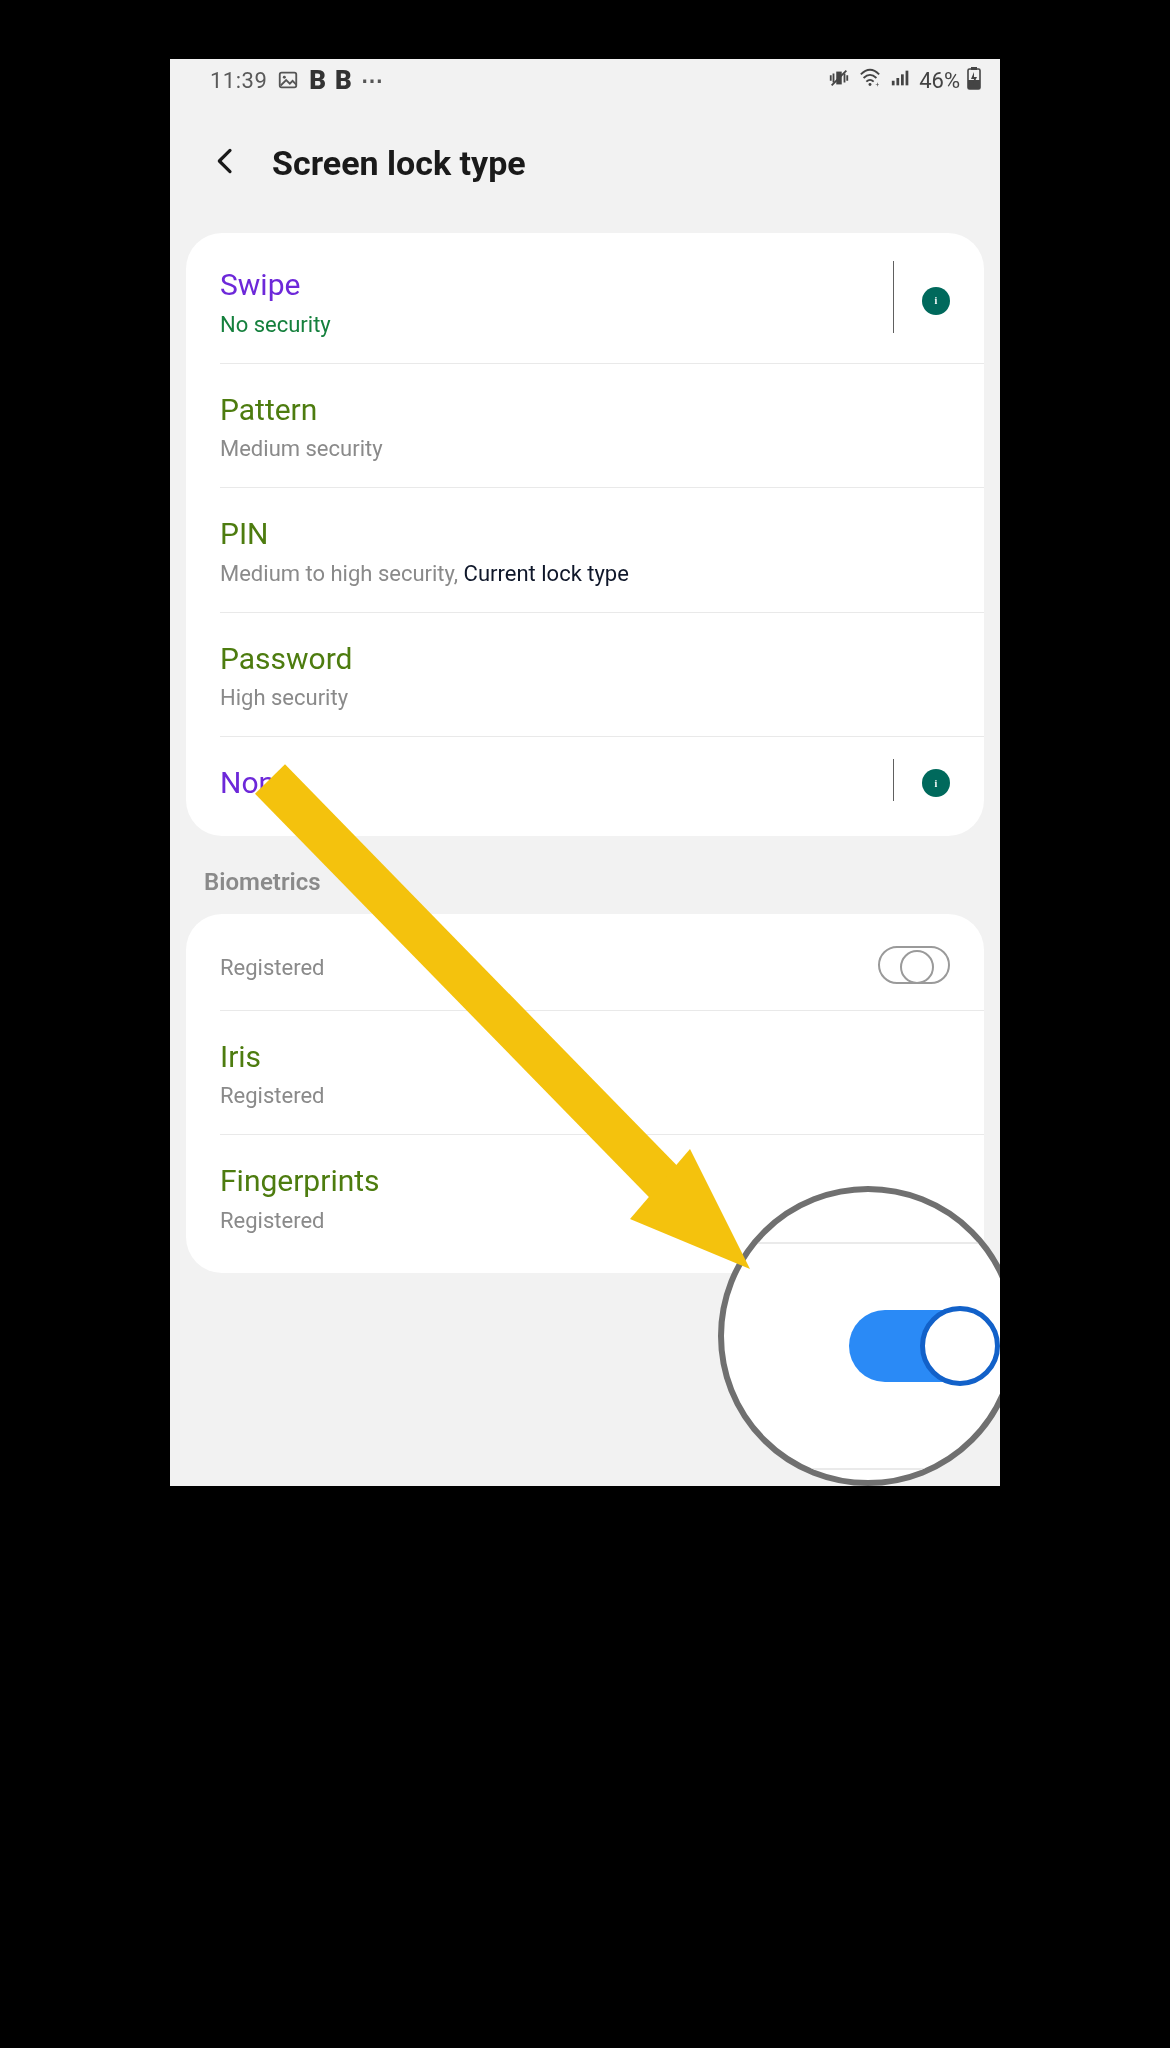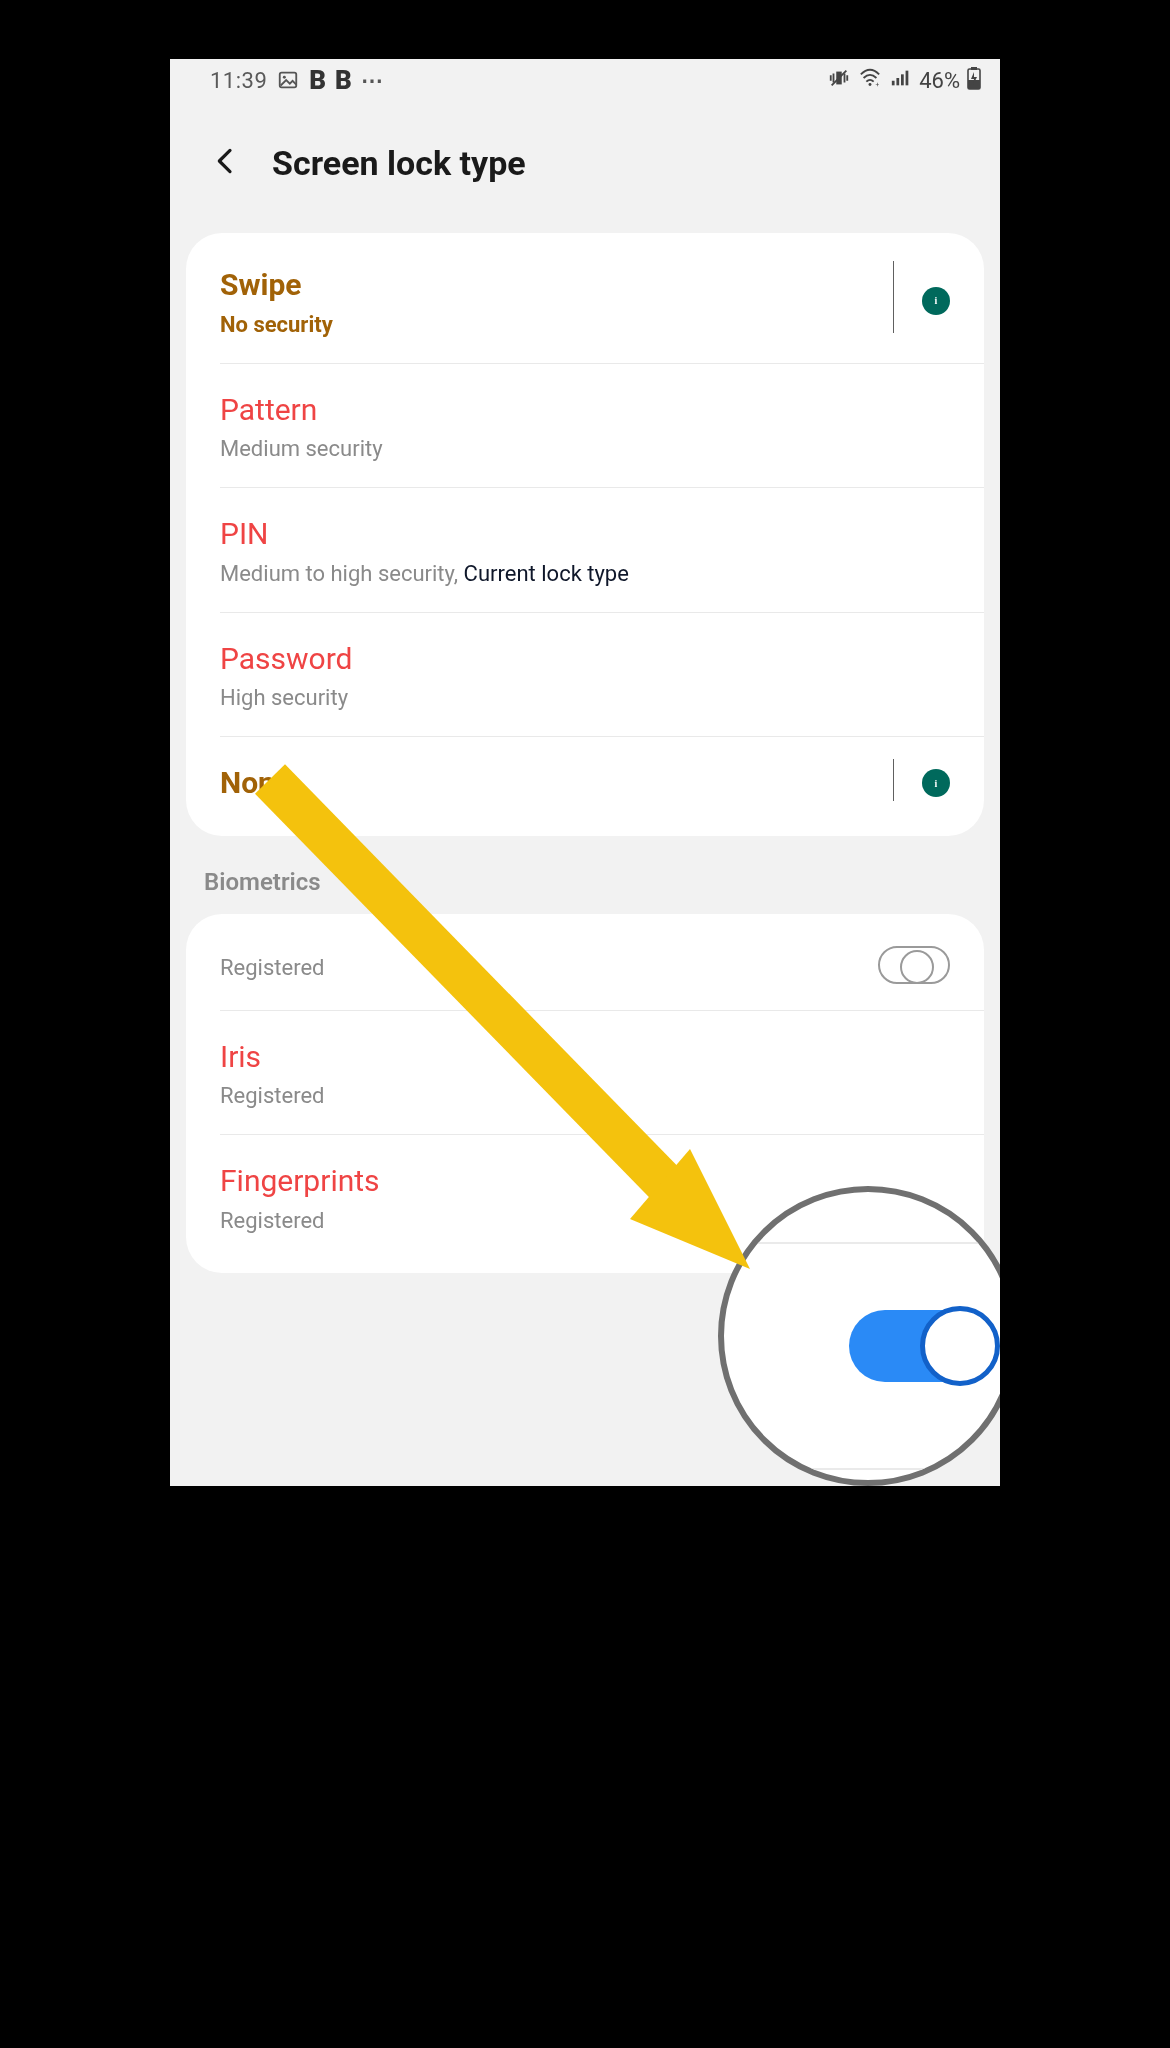--- a/index.html
+++ b/index.html
@@ -53,24 +53,24 @@
     border-radius: 36px;
     margin: 0 16px;
     overflow: hidden;
   }
   .row {
     padding: 26px 34px 26px 34px;
     position: relative;
   }
   .row-sep { border-top: 1px solid #e9e9e9; margin: 0 0 0 34px; }
 
-  .row-title { font-size: 30px; color: #ef4444; line-height: 1.35; }
-  .row-title.dim { color: #a16207; font-weight: bold; }
+  .row-title { font-size: 30px; color: #4d7c0f; line-height: 1.35; }
+  .row-title.dim { color: #6d28d9; }
   .row-sub  { font-size: 22px; color: #8a8a8a; margin-top: 6px; }
-  .row-sub.dim { color: #a16207; font-weight: bold; }
+  .row-sub.dim { color: #15803d; }
   .row-sub-accent { color: #0f172a; }
 
   .row-flex { display:flex; align-items:center; }
   .row-main { flex:1; }
 
   .vr { width:1.5px; background:#606060; align-self:stretch; margin: -4px 28px -4px 12px; height: 72px;}
   .info-dot {
     width: 28px; height: 28px; border-radius: 50%;
     background: #00695c; color: #fff;
     display:flex; align-items:center; justify-content:center;

